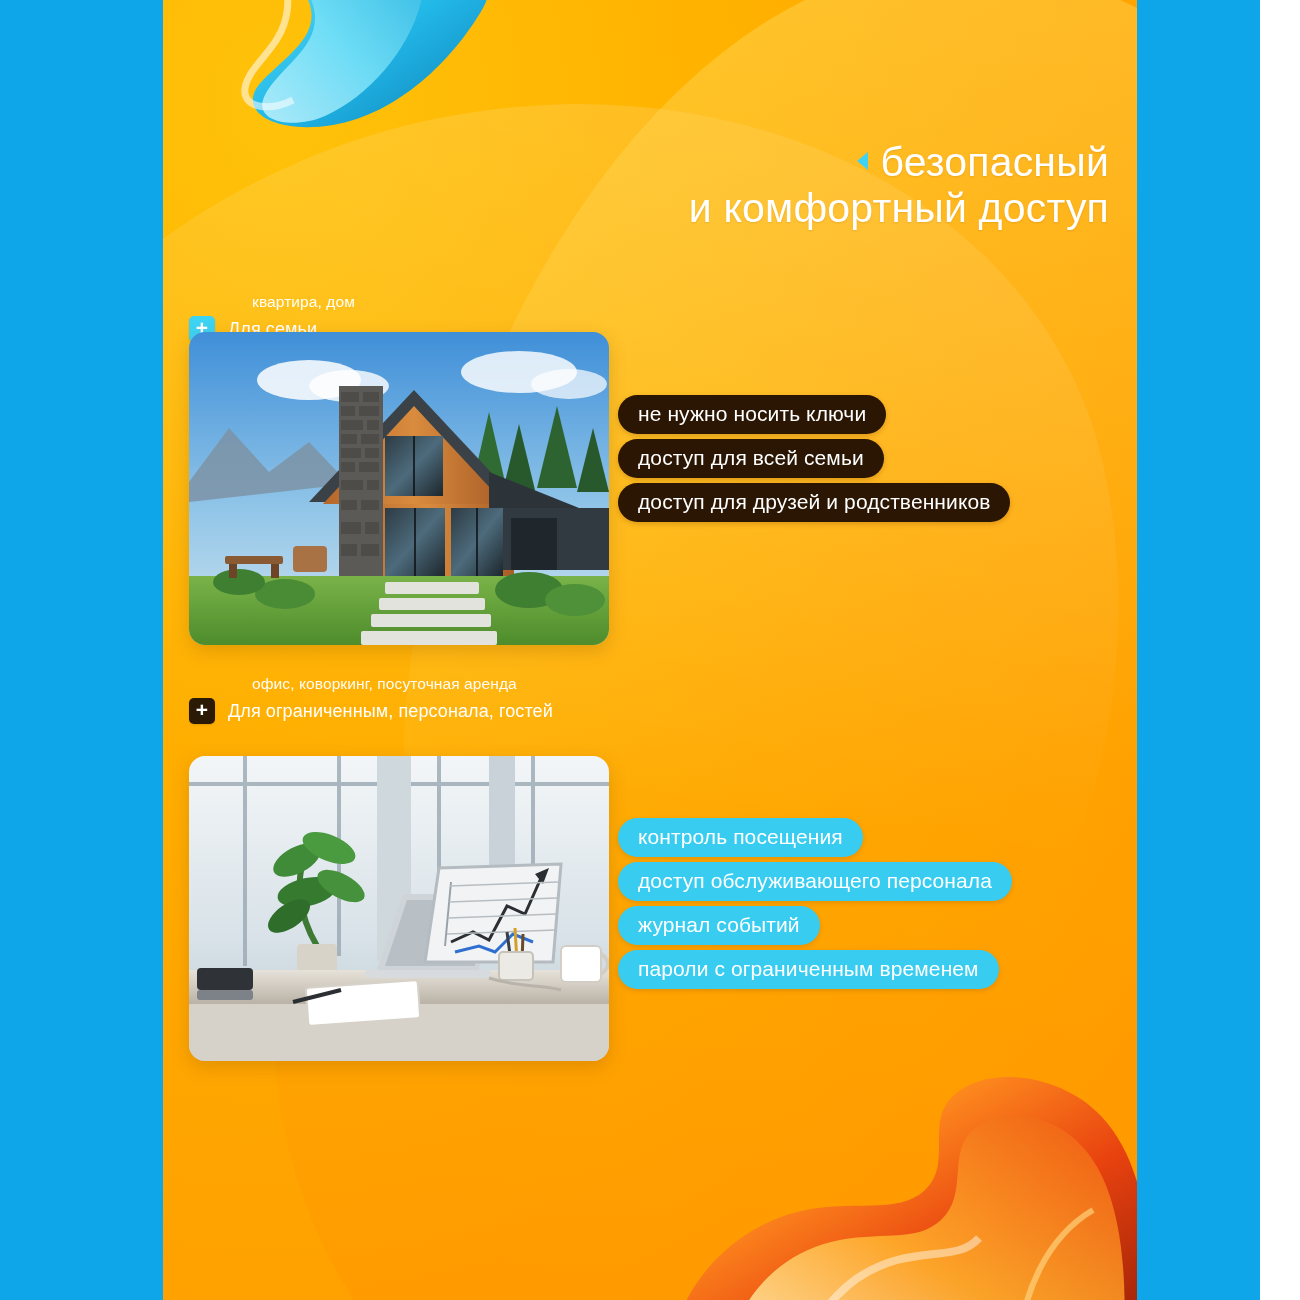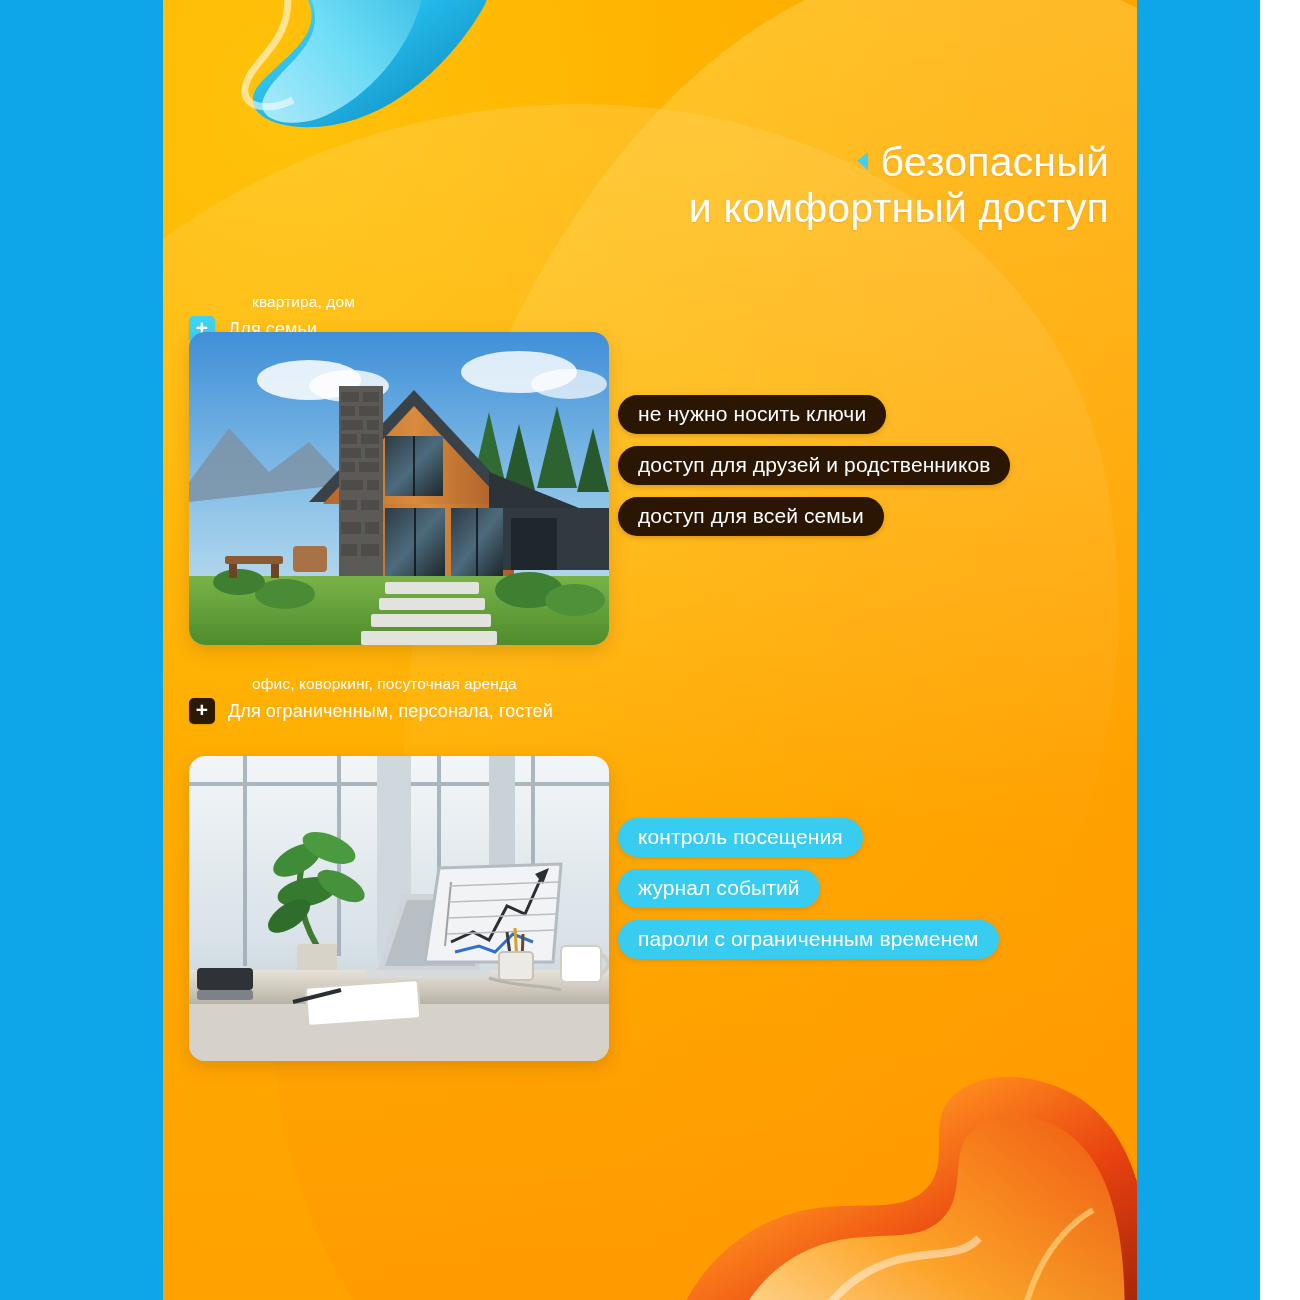--- a/index.html
+++ b/index.html
@@ -165,21 +165,21 @@
   }
   .photo-house { left: 26px; top: 332px; width: 420px; height: 313px; }
   .photo-office { left: 26px; top: 756px; width: 420px; height: 305px; }
 
   
   .tags {
     position: absolute;
     display: flex;
     flex-direction: column;
     align-items: flex-start;
-    gap: 12px;
+    gap: 5px;
   }
   .tags-1 { left: 455px; top: 395px; }
   .tags-2 { left: 455px; top: 818px; text-align: center; }
 
   .pill {
     display: inline-block;
     padding: 8px 20px 9px 20px;
     border-radius: 20px;
     font-size: 21px;
     line-height: 1.05;
@@ -353,22 +353,22 @@
 
         <rect x="36" y="224" width="58" height="8" rx="2" fill="#8a5a32"></rect>
         <rect x="40" y="232" width="8" height="14" fill="#6d4526"></rect>
         <rect x="82" y="232" width="8" height="14" fill="#6d4526"></rect>
         <rect x="104" y="214" width="34" height="26" rx="4" fill="#a97244"></rect>
       </svg>
     </div>
 
     <div class="tags tags-1">
       <span class="pill pill-dark">не нужно носить ключи</span>
+      <span class="pill pill-dark">доступ для всей семьи</span>
       <span class="pill pill-dark">доступ для друзей и родственников</span>
-      <span class="pill pill-dark">доступ для всей семьи</span>
     </div>
 
     <div class="section sec-2">
       <div class="kicker">офис, коворкинг, посуточная аренда</div>
       <div class="title-row">
         <div class="plus-badge dark">+</div>
         <div class="sec-title">Для ограниченным, персонала, гостей</div>
       </div>
     </div>
 
@@ -452,18 +452,19 @@
 
         <rect x="8" y="212" width="56" height="22" rx="4" fill="#2f3337"></rect>
         <rect x="8" y="234" width="56" height="10" rx="3" fill="#7d8288"></rect>
 
         <path d="M300,222 C330,232 352,228 372,234" fill="none" stroke="#b9b4ab" stroke-width="3"></path>
       </svg>
     </div>
 
     <div class="tags tags-2">
       <span class="pill pill-cyan">контроль посещения</span>
+      <span class="pill pill-cyan">доступ обслуживающего персонала</span>
       <span class="pill pill-cyan">журнал событий</span>
       <span class="pill pill-cyan">пароли с ограниченным временем</span>
     </div>
 
   </div>
 </div>
 
 </body></html>

